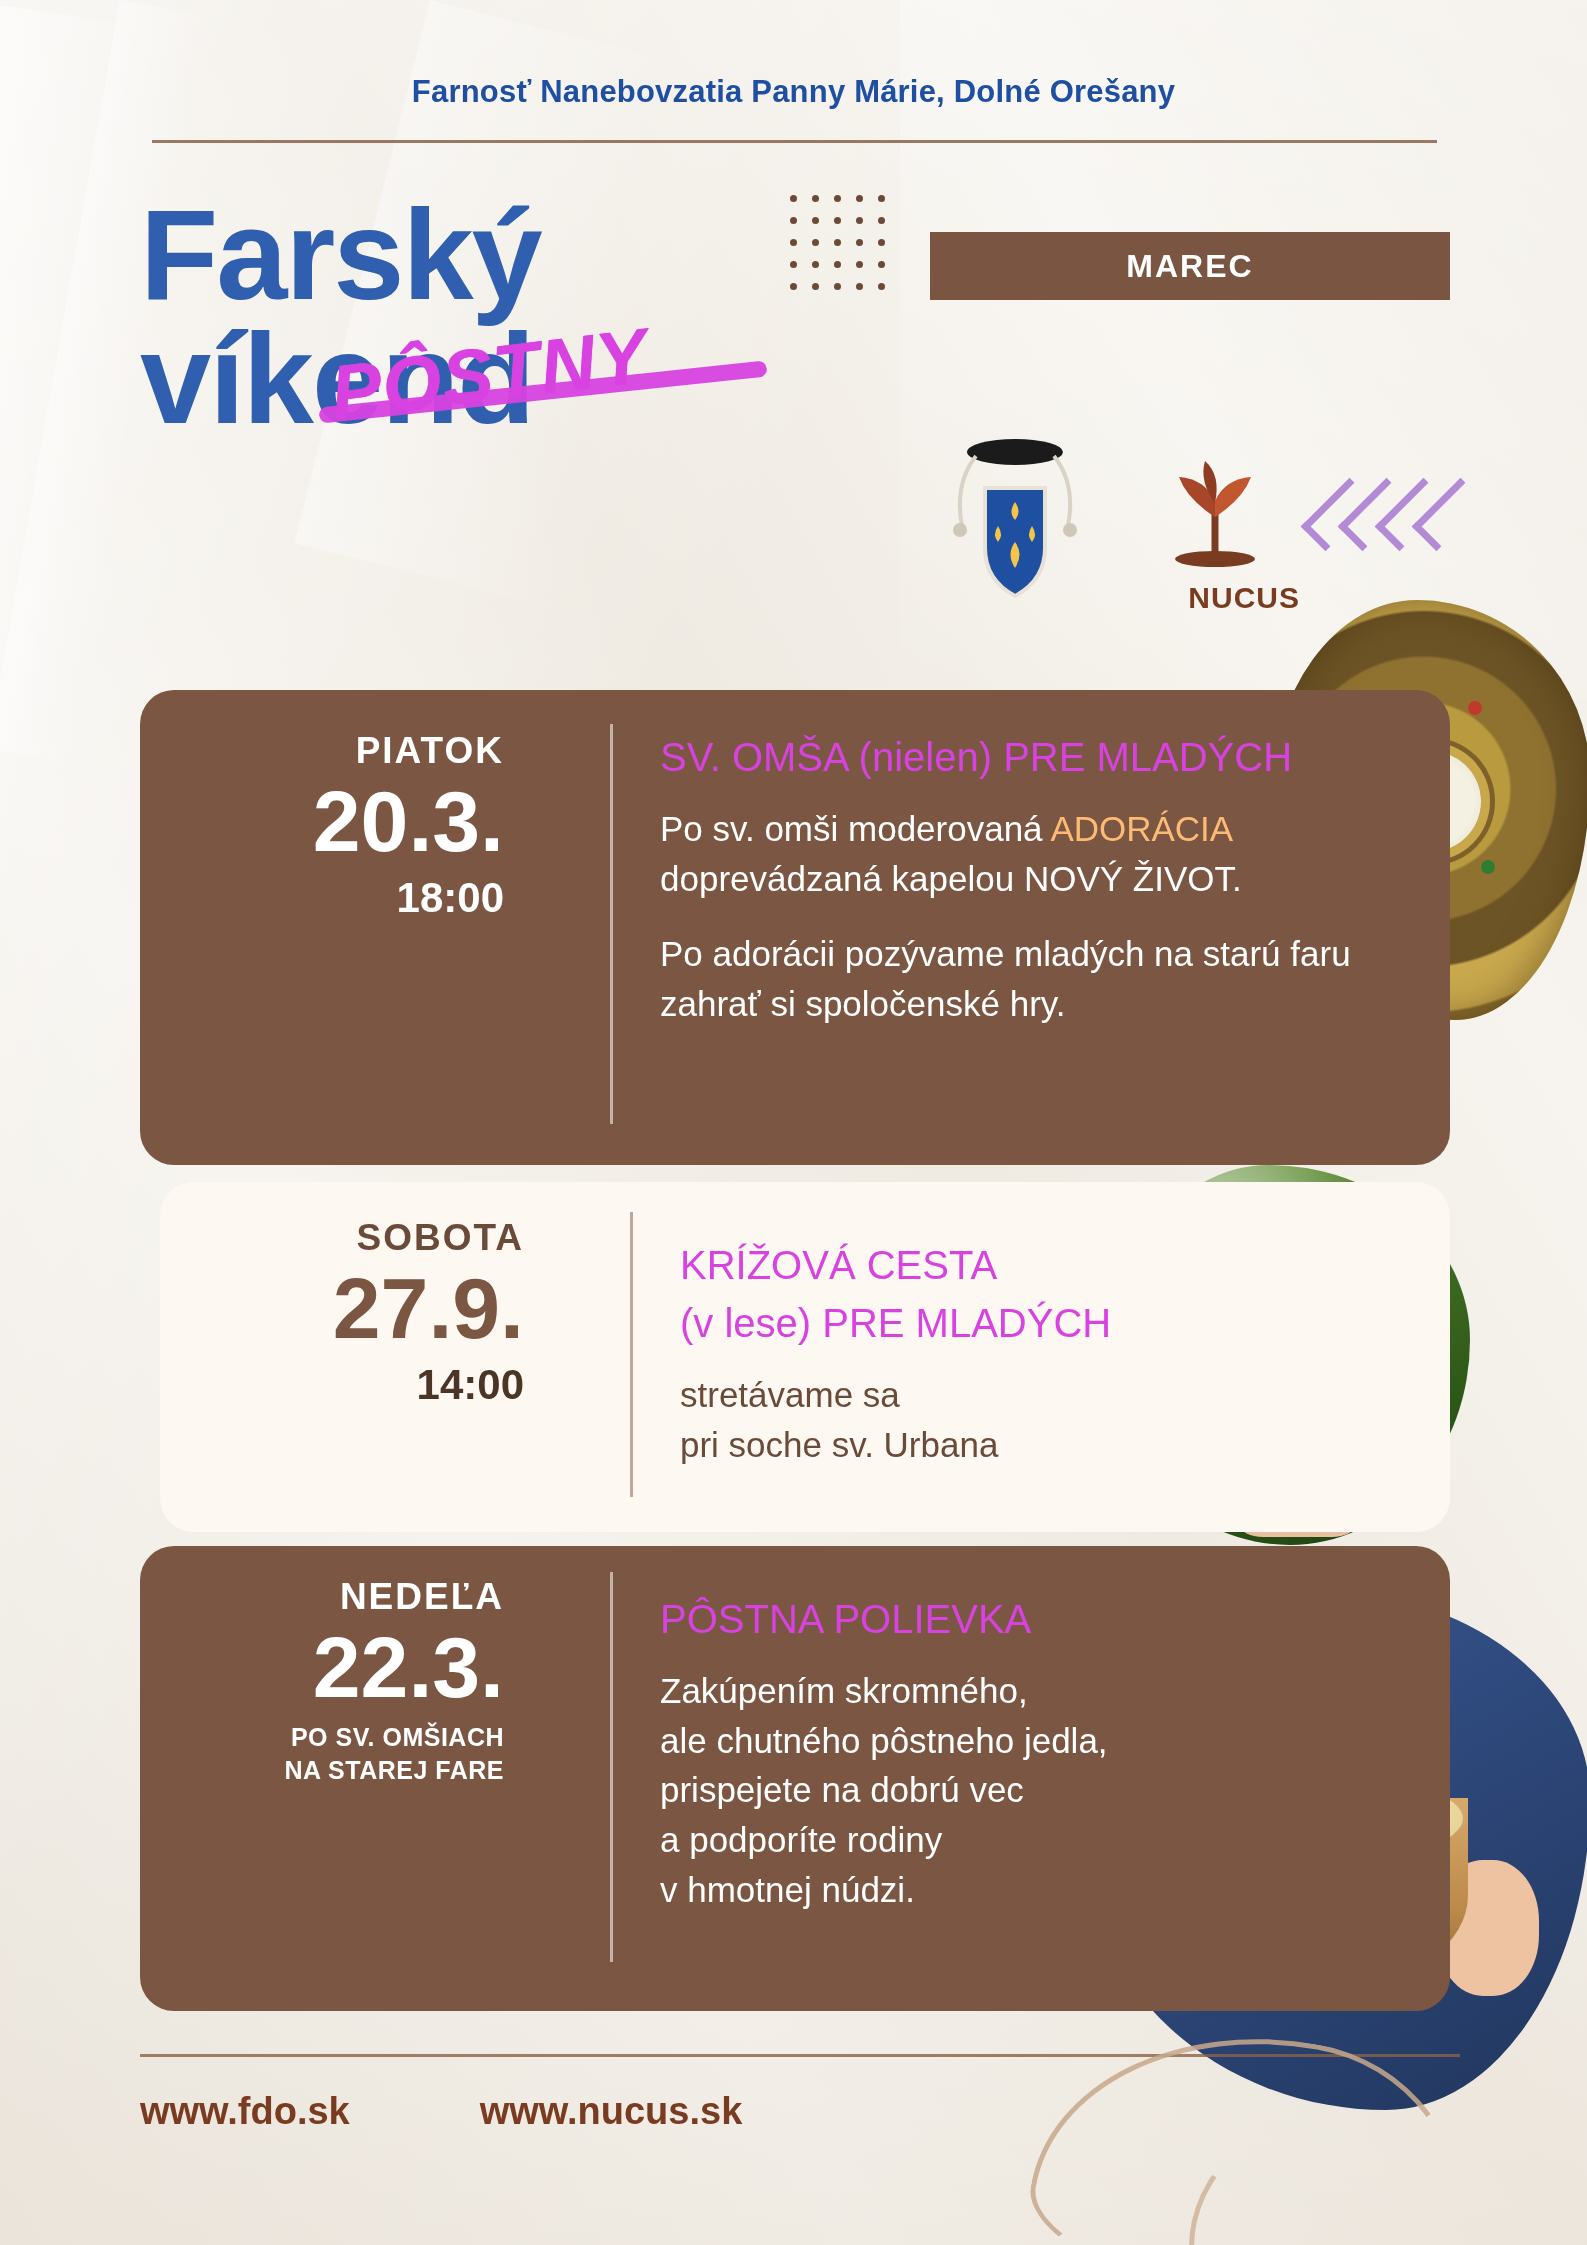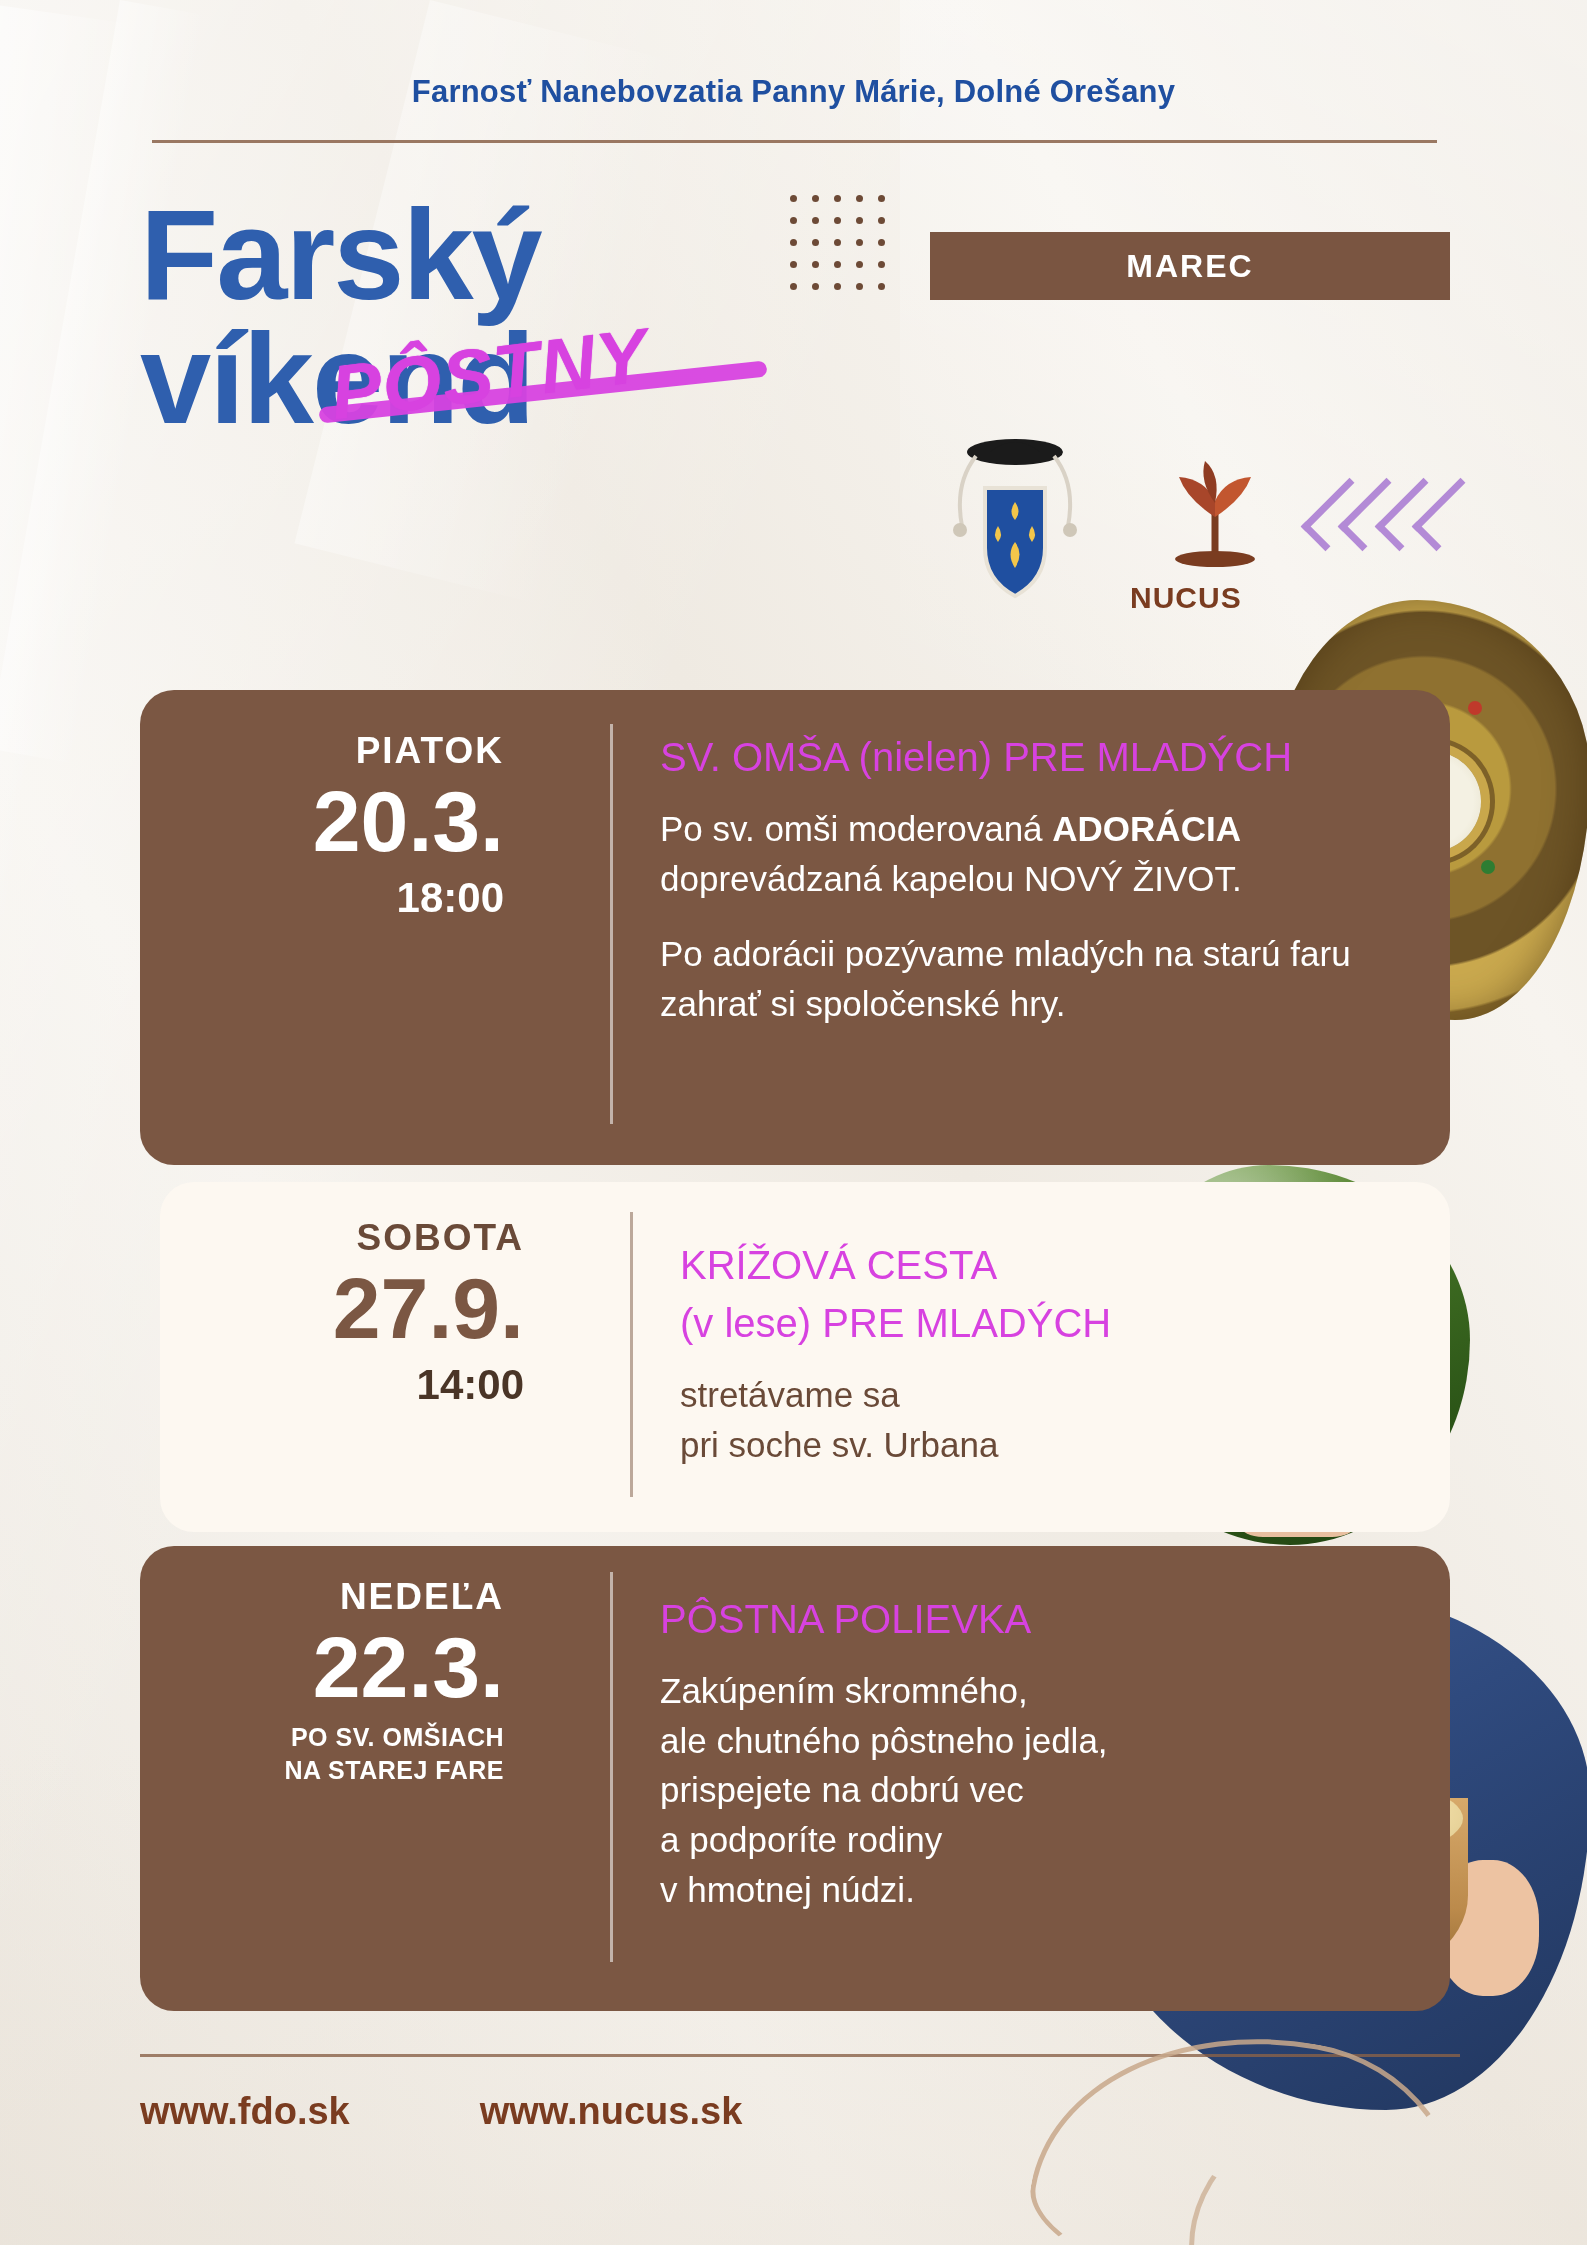--- a/index.html
+++ b/index.html
@@ -145,21 +145,21 @@
     left: 930px;
     width: 170px;
     height: 190px;
   }
   .nucus-logo {
     position: absolute;
     top: 455px;
     left: 1130px;
     width: 170px;
     height: 160px;
-    text-align: left;
+    text-align: right;
   }
   .nucus-logo .nucus-text {
     position: absolute;
     bottom: 0;
     left: 0;
     width: 100%;
     font-size: 30px;
     font-weight: bold;
     color: #7a3c20;
     letter-spacing: 1px;
@@ -237,21 +237,21 @@
     color: #d742e0;
     line-height: 1.25;
   }
   .evbody {
     font-size: 35px;
     line-height: 1.42;
     margin-top: 22px;
   }
   .evbody p { margin: 0 0 26px 0; }
   .evbody p:last-child { margin-bottom: 0; }
-  .hl { color: #ffffff; font-weight: bold; }
+  .hl { color: #fdba74; font-weight: normal; }
 
   
   #card1 { top: 690px; left: 140px; width: 1310px; height: 475px; }
   #card1 .daycol { top: 40px; }
   #card1 .content { position: absolute; left: 520px; top: 42px; width: 700px; }
   #card1 .divider { left: 470px; top: 34px; height: 400px; }
 
   
   #card2 { top: 1182px; left: 160px; width: 1290px; height: 350px; }
   #card2 .daycol { top: 35px; }

